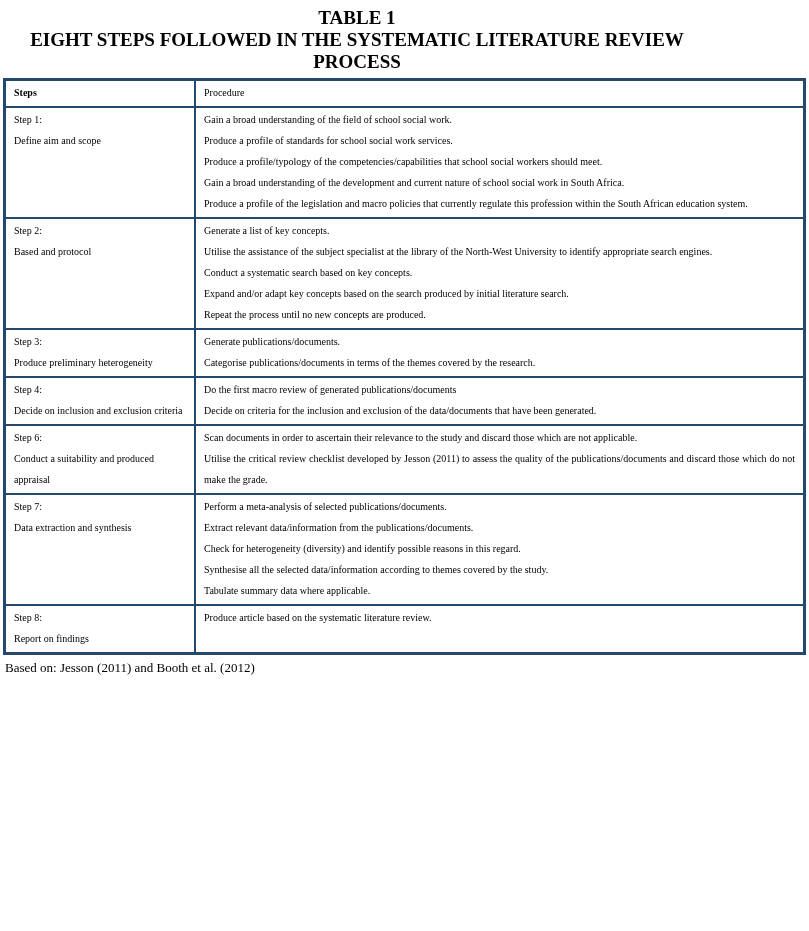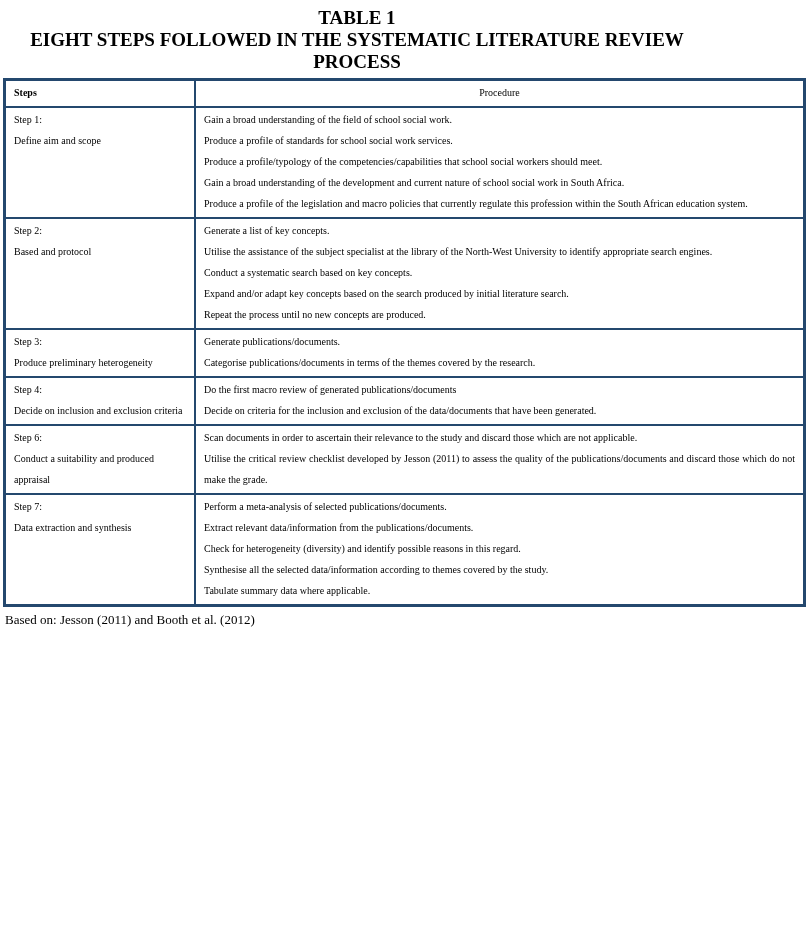--- a/index.html
+++ b/index.html
@@ -42,21 +42,21 @@
     line-height:21px;
     overflow:hidden;
   }
   th.col-steps{
     width:172px;
     text-align:left;
     font-weight:bold;
     border-bottom-width:1px;
   }
   th.col-proc{
-    text-align:center;
+    text-align:left;
     font-weight:normal;
     border-bottom-width:1px;
     margin-left:12px;
   }
   td.steps-cell{
     font-weight:normal;
     font-size:15px;
   }
   td.proc-cell .proc-item{
     text-align:justify;
@@ -149,18 +149,27 @@
             <div>Data extraction and synthesis</div>
           </td>
           <td class="proc-cell">
             <div class="proc-item">Perform a meta-analysis of selected publications/documents.</div>
             <div class="proc-item">Extract relevant data/information from the publications/documents.</div>
             <div class="proc-item">Check for heterogeneity (diversity) and identify possible reasons in this regard.</div>
             <div class="proc-item">Synthesise all the selected data/information according to themes covered by the study.</div>
             <div class="proc-item">Tabulate summary data where applicable.</div>
           </td>
         </tr>
+        <tr>
+          <td class="steps-cell">
+            <div>Step 8:</div>
+            <div>Report on findings</div>
+          </td>
+          <td class="proc-cell">
+            <div class="proc-item">Produce article based on the systematic literature review.</div>
+          </td>
+        </tr>
       </tbody>
   </table>
 
   <div class="source-note">Based on: Jesson (2011) and Booth et al. (2012)</div>
 
 </div>
 
 </body></html>

